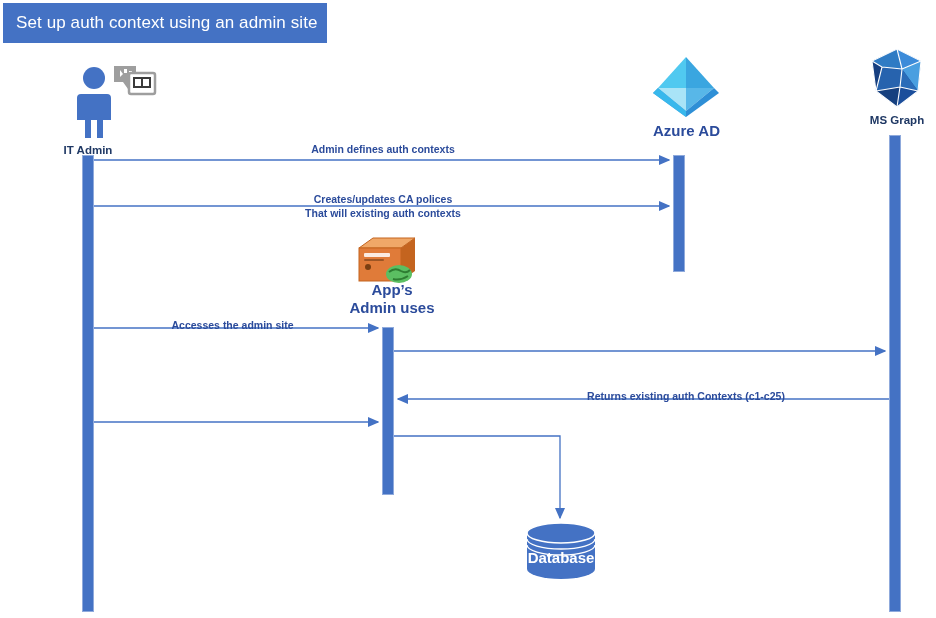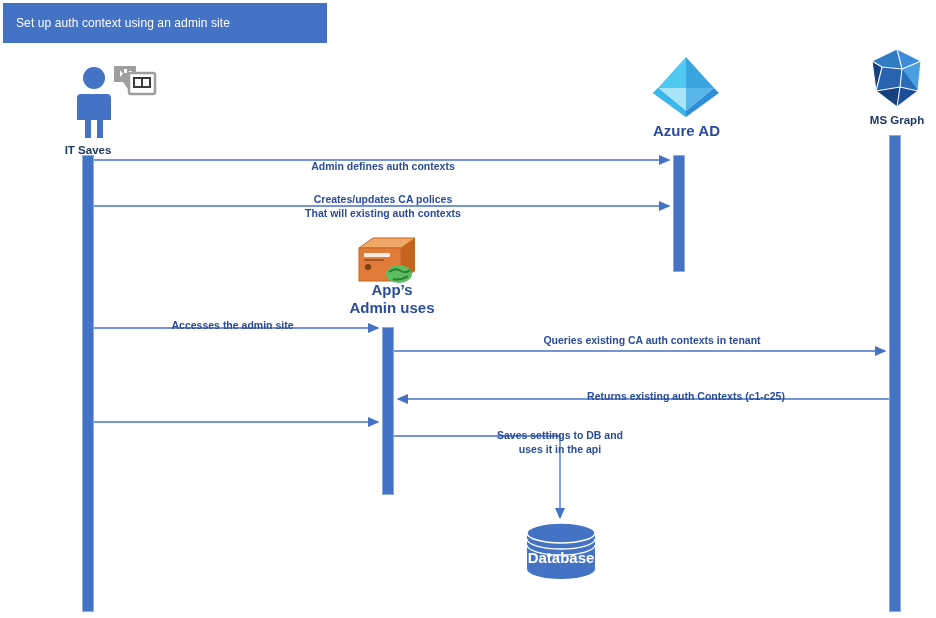--- a/index.html
+++ b/index.html
@@ -4,21 +4,21 @@
 <style>
   html,body{margin:0;padding:0;background:#ffffff;}
   body{width:936px;height:618px;position:relative;overflow:hidden;
        font-family:"Liberation Sans",sans-serif;color:#2b4b9b;}
 
   #canvas{position:absolute;left:0;top:0;width:936px;height:618px;}
 
   
   .title-banner{position:absolute;left:3px;top:3px;width:324px;height:40px;
     background:#4472C4;display:flex;align-items:center;}
-  .title-banner .t{color:#ffffff;font-size:12px;letter-spacing:.1px;
+  .title-banner .t{color:#ffffff;font-size:17px;letter-spacing:.1px;
     padding-left:13px;white-space:nowrap;}
 
   
   .lifeline{position:absolute;background:#4472C4;border:1px solid #8faadc;box-sizing:border-box;}
 
   
   .plabel{position:absolute;font-weight:bold;text-align:center;color:#2b4b9b;
           line-height:1.18;white-space:nowrap;}
   .plabel.small{font-size:11.5px;color:#1f3864;}
   .plabel.big{font-size:15px;}
@@ -57,21 +57,21 @@
       <rect x="55" y="11" width="26" height="21" rx="2" fill="#ffffff" stroke="#9e9e9e" stroke-width="2.5"></rect>
       <rect x="59" y="15" width="18" height="11" fill="#3b3b3b"></rect>
       <rect x="61" y="17" width="6" height="7" fill="#ffffff"></rect>
       <rect x="69" y="17" width="6" height="7" fill="#ffffff"></rect>
 
       <circle cx="20" cy="16" r="11" fill="#4472C4"></circle>
       <path d="M7 32 h26 a4 4 0 0 1 4 4 v22 h-8 v18 h-6 v-18 h-6 v18 h-6 v-18 h-8 v-22 a4 4 0 0 1 4 -4 z" fill="#4472C4"></path>
     </svg>
   </div>
   <div class="plabel small" style="left:30px;top:144px;width:116px;">
-    <span>IT Saves</span>
+    <span>IT Admin</span>
   </div>
 
   <div class="icon" style="left:648px;top:55px;width:76px;height:66px;">
     <svg width="76" height="66" viewBox="0 0 76 66">
       <polygon points="38,2 10,33 38,33" fill="#50C9F0"></polygon>
       <polygon points="38,2 66,33 38,33" fill="#3AA6E0"></polygon>
       <polygon points="10,33 38,33 38,56" fill="#A9E4F7"></polygon>
       <polygon points="66,33 38,33 38,56" fill="#58B7E8"></polygon>
       <polygon points="5,38 38,62 38,56 10,33" fill="#2E8FD6"></polygon>
       <polygon points="71,38 38,62 38,56 66,33" fill="#2E8FD6"></polygon>
@@ -153,40 +153,36 @@
       <line x1="394" y1="351" x2="885" y2="351" marker-end="url(#ar)"></line>
 
       <line x1="889" y1="399" x2="398" y2="399" marker-end="url(#al)"></line>
 
       <line x1="94" y1="422" x2="378" y2="422" marker-end="url(#ar)"></line>
 
       <path d="M394 436 L560 436 L560 518" marker-end="url(#ar)"></path>
     </g>
   </svg>
 
-  <div class="msg" style="left:238px;top:160px;width:290px;">
+  <div class="msg" style="left:238px;top:143px;width:290px;">
     <span>Admin defines auth contexts</span>
   </div>
 
   <div class="msg" style="left:238px;top:193px;width:290px;">
     <span>Creates/updates CA polices</span><br>
     <span>That will existing auth contexts</span>
   </div>
 
   <div class="msg" style="left:105px;top:319px;width:255px;">
     <span>Accesses the admin site</span>
   </div>
 
   <div class="msg" style="left:452px;top:334px;width:400px;">
-    <span>Queries existing CA auth contexts in tenant</span><br>
+    <br>
   </div>
 
   <div class="msg" style="left:486px;top:390px;width:400px;">
     <span>Returns existing auth Contexts (c1-c25)</span>
   </div>
 
 
-  <div class="msg" style="left:455px;top:429px;width:210px;">
-    <span>Saves settings to DB and</span><br>
-    <span>uses it in the api</span>
-  </div>
 
 </div>
 
 </body></html>

